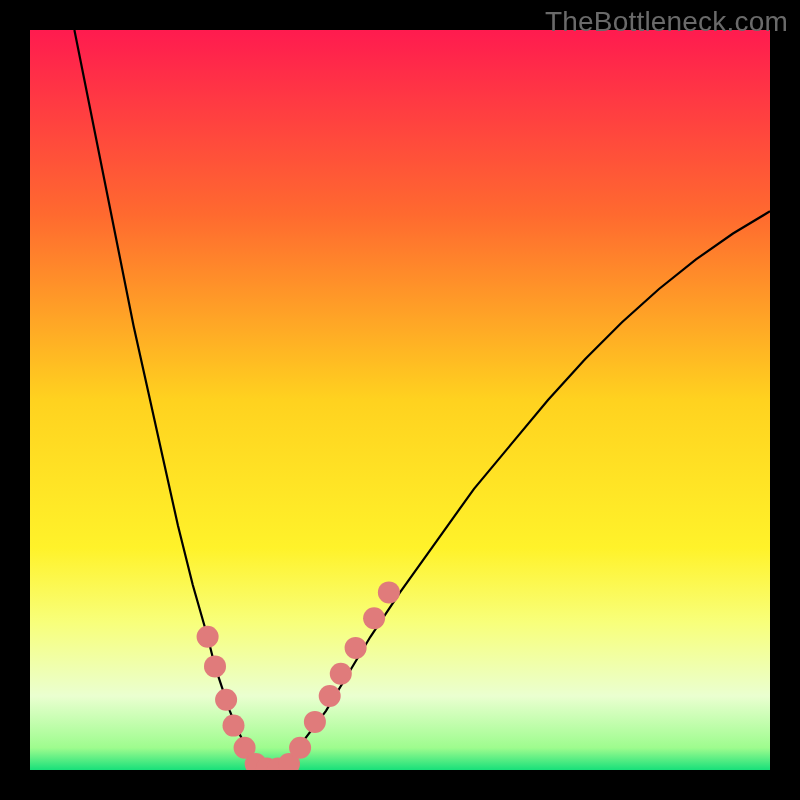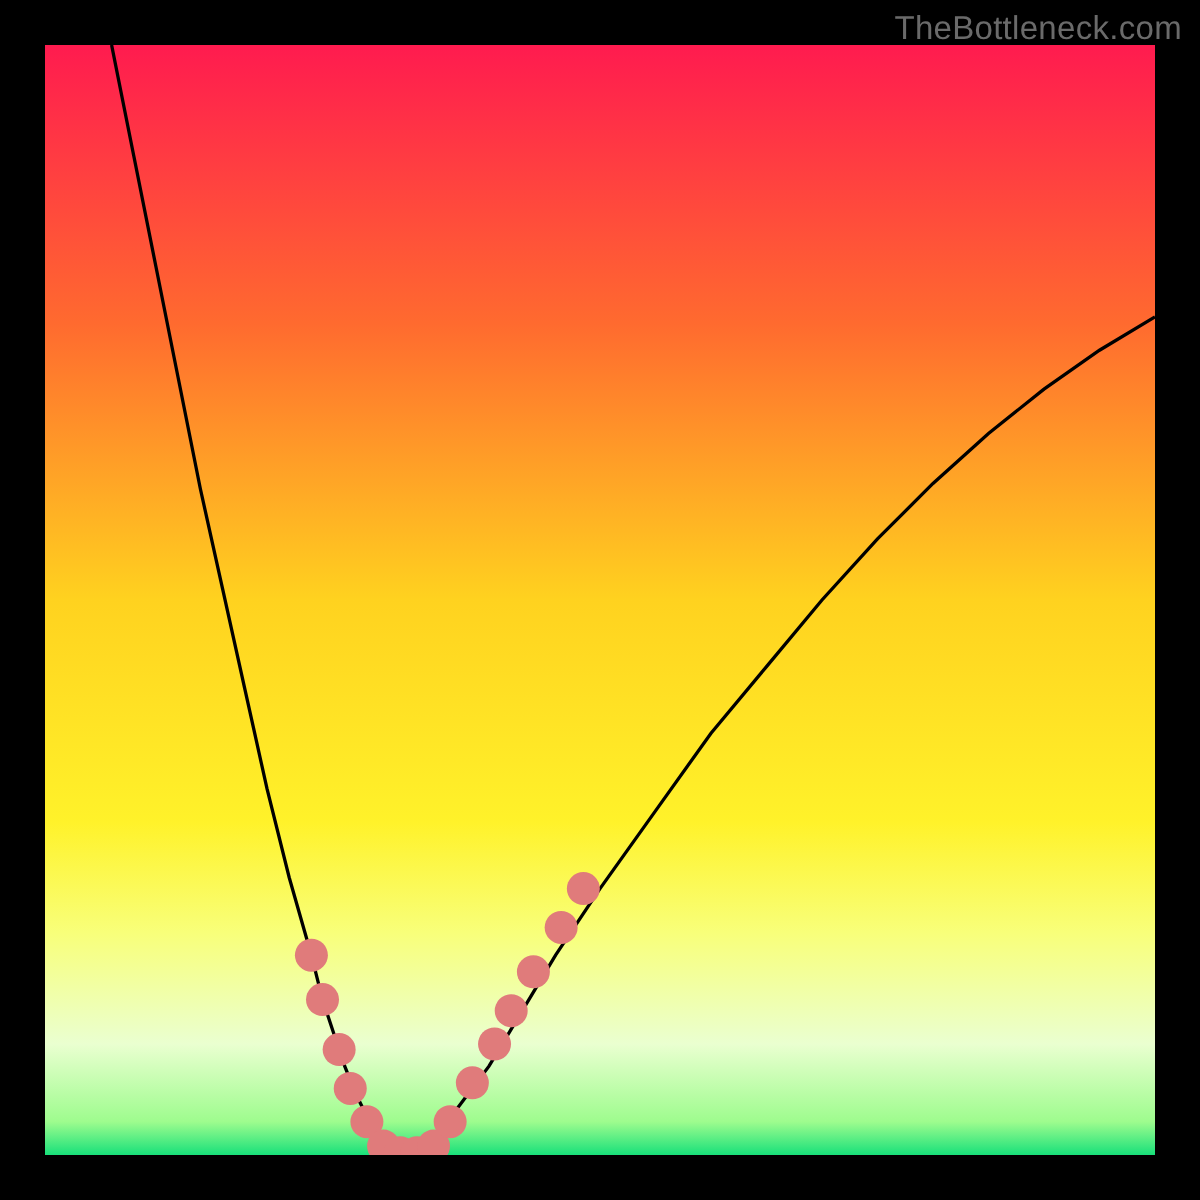--- a/index.html
+++ b/index.html
@@ -14,21 +14,21 @@
     position: relative;
     width: 800px;
     height: 800px;
     background: #000;
   }
   .watermark {
     position: absolute;
     top: 6px;
     right: 12px;
     color: #6a6a6a;
-    font-size: 22px;
+    font-size: 28px;
     font-weight: 500;
     letter-spacing: 0.2px;
     z-index: 20;
   }
   .plot {
     position: absolute;
     left: 30px;
     top: 30px;
     width: 740px;
     height: 740px;

